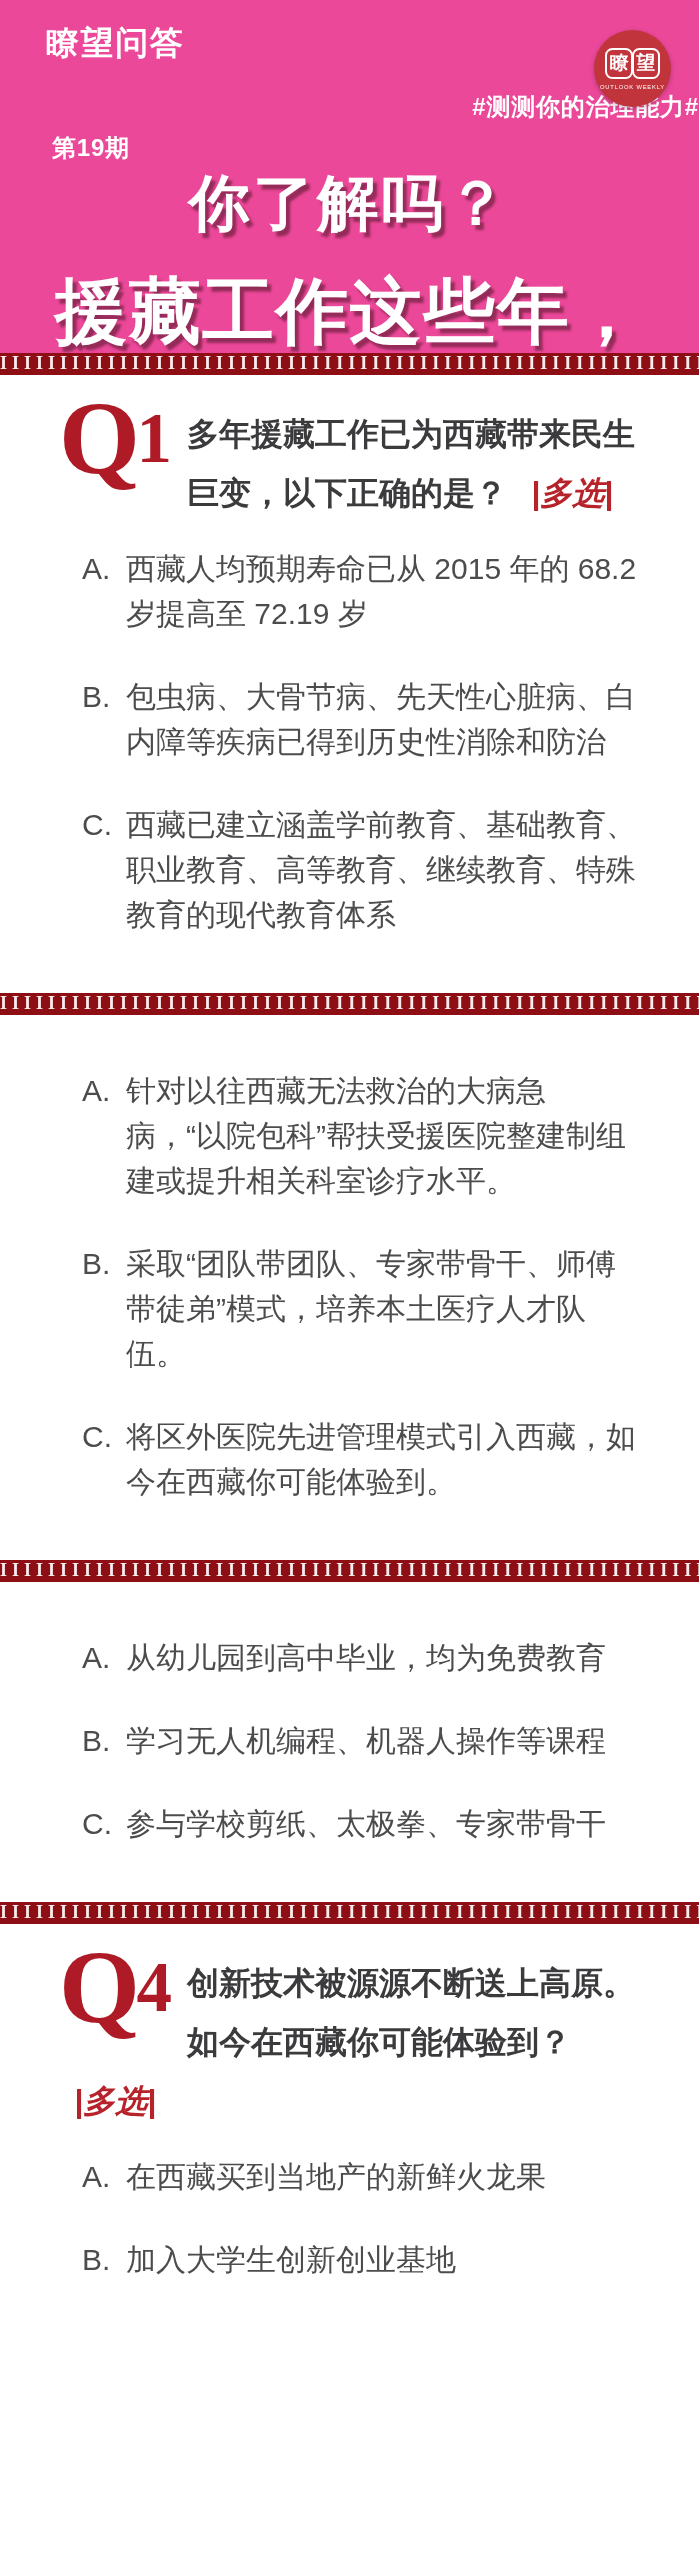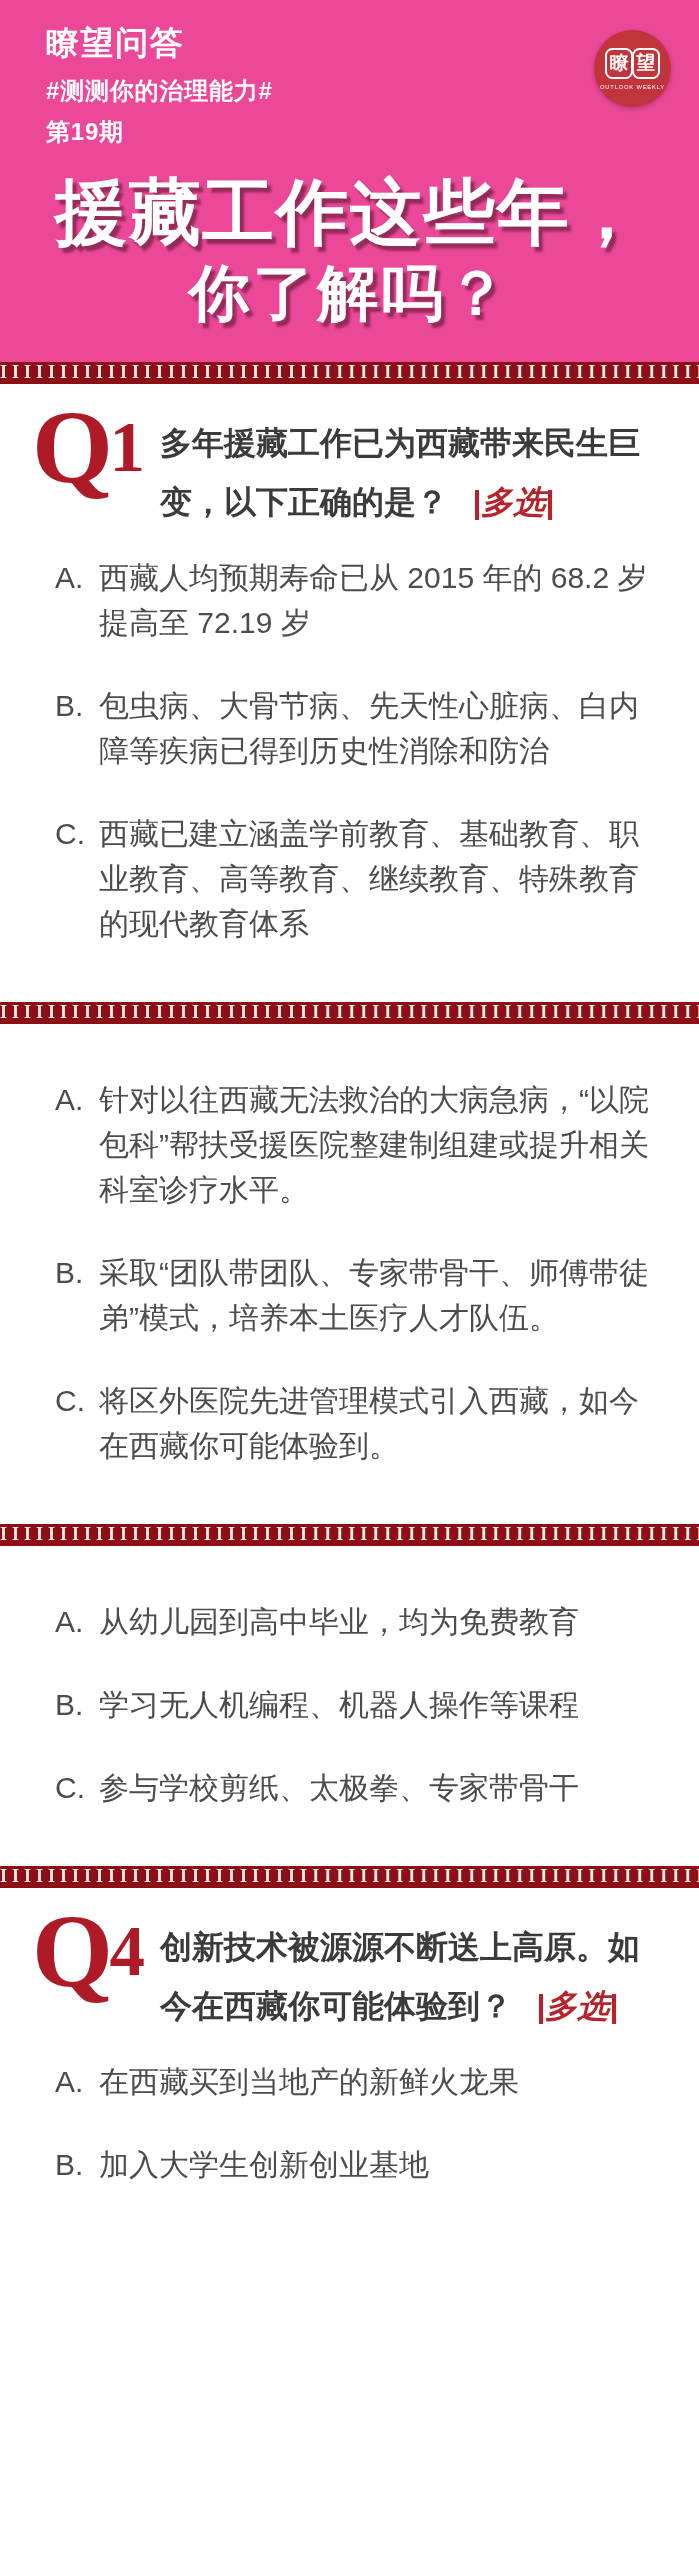--- a/index.html
+++ b/index.html
@@ -3,22 +3,22 @@
 <meta charset="utf-8">
 <style>
   html,body { margin:0; padding:0; background:#ffffff; }
   body { width:699px; font-family:"Liberation Sans", sans-serif; }
   .page { width:699px; overflow:hidden; }
 
   
   .hero { background:#ec4899; color:#ffffff; position:relative; padding-top:21.4px; }
   .hero-meta { padding-left:46px; }
   .brand { font-size:33px; font-weight:bold; letter-spacing:1.6px; }
-  .hashtag { font-size:24px; font-weight:bold; margin-top:9px; letter-spacing:0.8px; }
-  .issue { font-size:24px; font-weight:bold; margin-top:8.2px; letter-spacing:0.8px; }
+  .hashtag { font-size:24px; font-weight:bold; margin-top:25px; letter-spacing:0.8px;text-align:right; }
+  .issue { font-size:24px; font-weight:bold; margin-top:8.2px; letter-spacing:0.8px;margin-left:6px; }
 
   .logo { position:absolute; top:30px; right:28px; width:77px; height:77px;
           border-radius:50%; background:#c2343c;
           display:flex; flex-direction:column; align-items:center; justify-content:center;
           box-shadow:0 1.6px 5px rgba(0,0,0,0.25); }
   .logo-chars { display:flex; }
   .logo-char { border:2.5px solid #ffffff; border-radius:7.4px; width:24px; height:27px;
                font-size:19px; font-weight:bold; display:flex; align-items:center; justify-content:center; }
   .logo-char:first-child { margin-right:-1.6px; }
   .logo-sub { font-size:5.8px; letter-spacing:0.8px; margin-top:5px; white-space:nowrap; }
@@ -28,21 +28,21 @@
   .title-1 { font-size:72px; line-height:1.12; margin-top:25px; letter-spacing:1.6px; }
   .title-2 { font-size:61px; line-height:1.1; margin:6.6px 0 35px; letter-spacing:3.3px; }
 
   
   .tape { height:22px; background:#8e0e15; color:#f7ecec;
           font-family:"Liberation Serif", serif; font-weight:bold;
           font-size:18px; line-height:21.4px; letter-spacing:5px;
           overflow:hidden; white-space:nowrap; text-align:center; }
 
   
-  .question { padding:30px 32px 5px; }
+  .question { padding:30px 59px 5px; }
   .qbadge { float:left; color:#ae1b26; margin:-8.2px 15px 0 0; white-space:nowrap; }
   .qbadge .q { font-size:104px; font-weight:900; line-height:82px;
                font-family:"Liberation Serif", serif; letter-spacing:-3.3px; }
   .qbadge .n { font-size:71px; font-weight:900; vertical-align:11.5px;
                font-family:"Liberation Serif", serif; }
   .qtext { font-size:32px; font-weight:bold; color:#3b3b3d; line-height:59px; margin:0; }
   .tag { color:#b7232b; margin-left:15px; white-space:nowrap;font-style:italic; }
 
   .options { clear:both; padding:23px 0 13px 23px; }
   .opt { display:flex; font-size:30px; line-height:45px; color:#4c4c4e; margin-bottom:38px; }
@@ -60,22 +60,22 @@
       <div class="hashtag">#测测你的治理能力#</div>
       <div class="issue">第19期</div>
     </div>
     <div class="logo">
       <div class="logo-chars">
         <div class="logo-char">瞭</div>
         <div class="logo-char">望</div>
       </div>
       <div class="logo-sub">OUTLOOK WEEKLY</div>
     </div>
+    <div class="title title-2">你了解吗？</div>
     <div class="title title-1">援藏工作这些年，</div>
-    <div class="title title-2">你了解吗？</div>
     <div class="tape">IIIIIIIIIIIIIIIIIIIIIIIIIIIIIIIIIIIIIIIIIIIIIIIIIIIIIIIIIIIIIIIIIIIIIIIIIIIIIIIIIIIIIIIIII</div>
   </div>
 
   <div class="question">
     <p class="qtext">
       <span class="qbadge"><span class="q">Q</span><span class="n">1</span></span>
       <span>多年援藏工作已为西藏带来民生巨变，以下正确的是？</span>
       <span class="tag">|多选|</span>
     </p>
     <div class="options">

